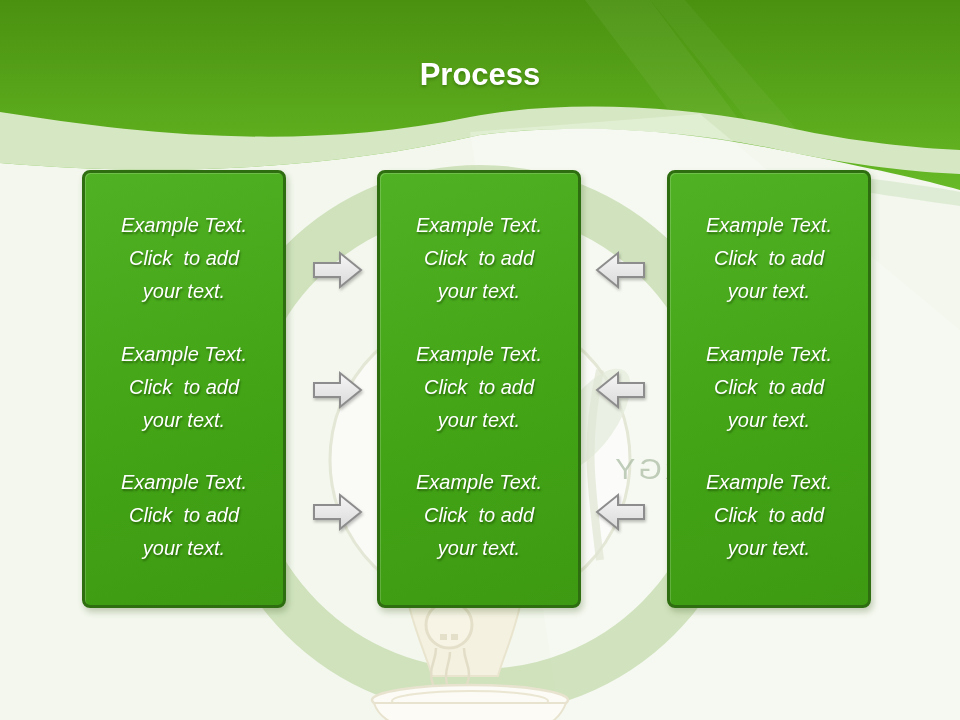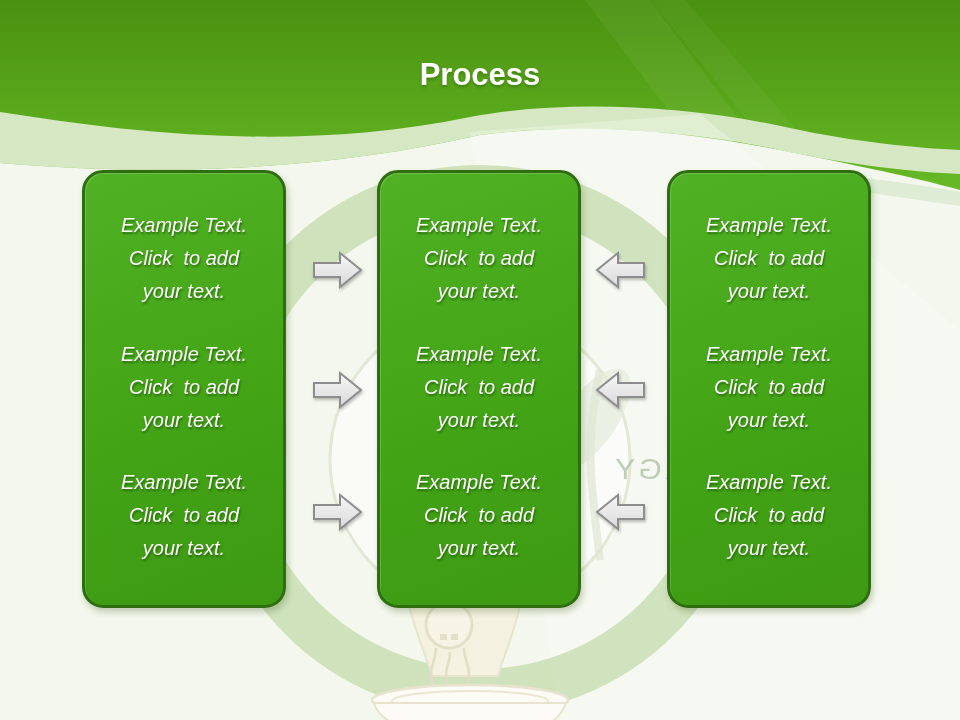--- a/index.html
+++ b/index.html
@@ -11,21 +11,21 @@
   .arrow-layer{filter:drop-shadow(1px 2px 1.5px rgba(0,0,0,0.25));}
   .title{
     position:absolute;left:0;top:52px;width:960px;height:46px;
     display:flex;justify-content:center;align-items:center;gap:22px;
     color:#fff;font-size:31px;line-height:46px;
     text-shadow:0 2px 3px rgba(30,80,0,0.4);
   }
   .title .t-bold{font-weight:bold;}
   .card{
     position:absolute;top:170px;width:204px;height:438px;
-    box-sizing:border-box;border:3px solid #2e6d10;border-radius:21px;
+    box-sizing:border-box;border:3px solid #2e6d10;border-radius:8px;
     background:linear-gradient(160deg,#50b124 0%,#43a416 55%,#3d9a12 100%);
     box-shadow:2px 4px 6px rgba(60,90,30,0.28), inset 1px 1px 0 rgba(255,255,255,0.18);
     display:flex;flex-direction:column;justify-content:space-between;
     padding:36px 4px 40px 4px;
   }
   .card-left{left:82px;}
   .card-middle{left:377px;}
   .card-right{left:667px;}
   .block{text-align:center;}
   .line{

